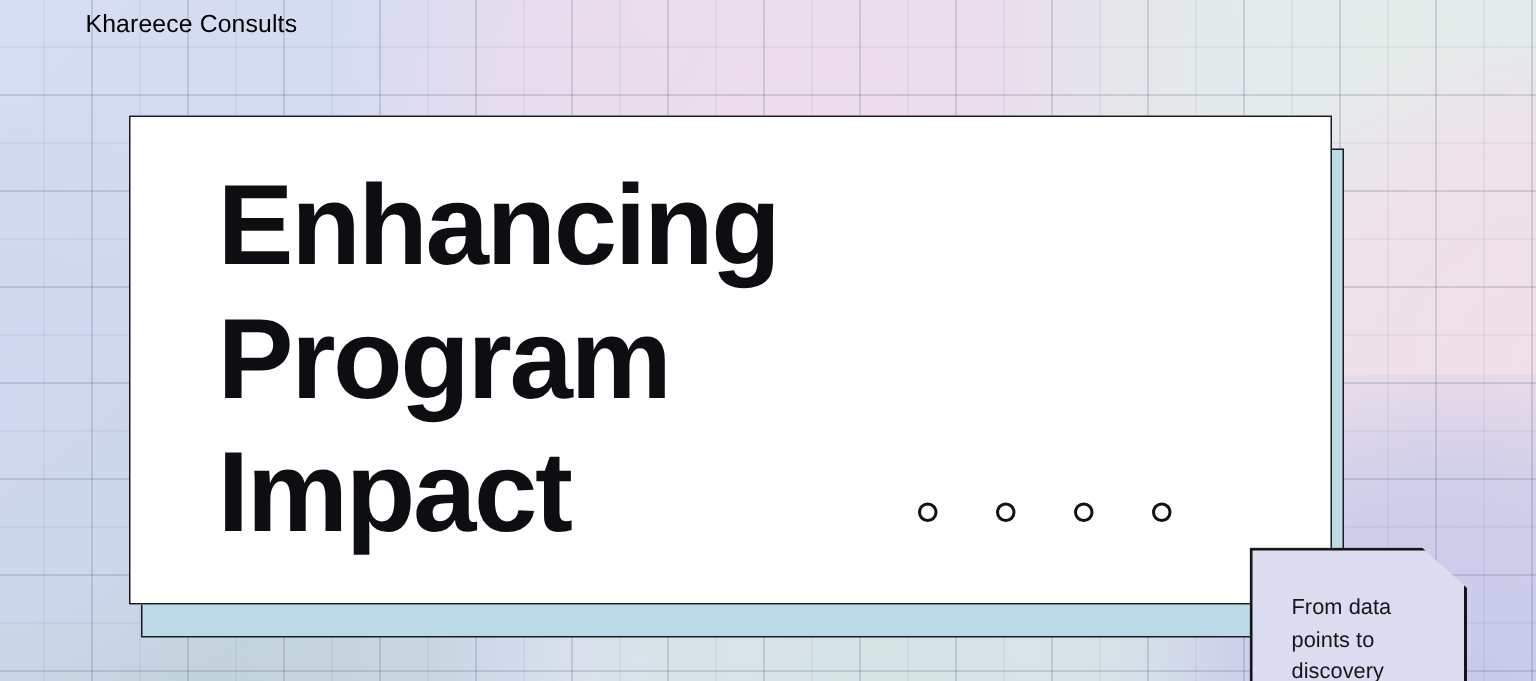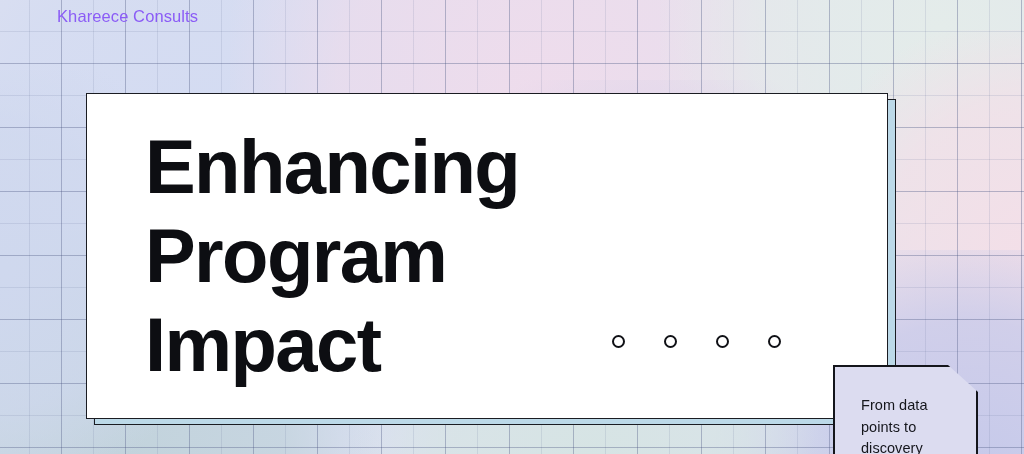--- a/index.html
+++ b/index.html
@@ -80,40 +80,40 @@
     background-position: -3px -1px;
   }
 
   
   .brand {
     position: absolute;
     left: 57px;
     top: 5px;
     font-size: 16.5px;
     line-height: 22px;
-    color: #8b5cf6;
+    color: #000000;
     letter-spacing: 0.1px;
     white-space: nowrap;
   }
 
   
   .hero-shadow {
     position: absolute;
     left: 94px;
     top: 99px;
     width: 802px;
     height: 326px;
     background: #bcd9e8;
     border: 1.6px solid #1a1c22;
     box-sizing: border-box;
   }
   .hero-card {
     position: absolute;
     left: 86px;
-    top: 93px;
+    top: 77px;
     width: 802px;
     height: 326px;
     background: #ffffff;
     border: 1.6px solid #1a1c22;
     box-sizing: border-box;
   }
   .hero-title {
     position: absolute;
     left: 58px;
     top: 28px;

